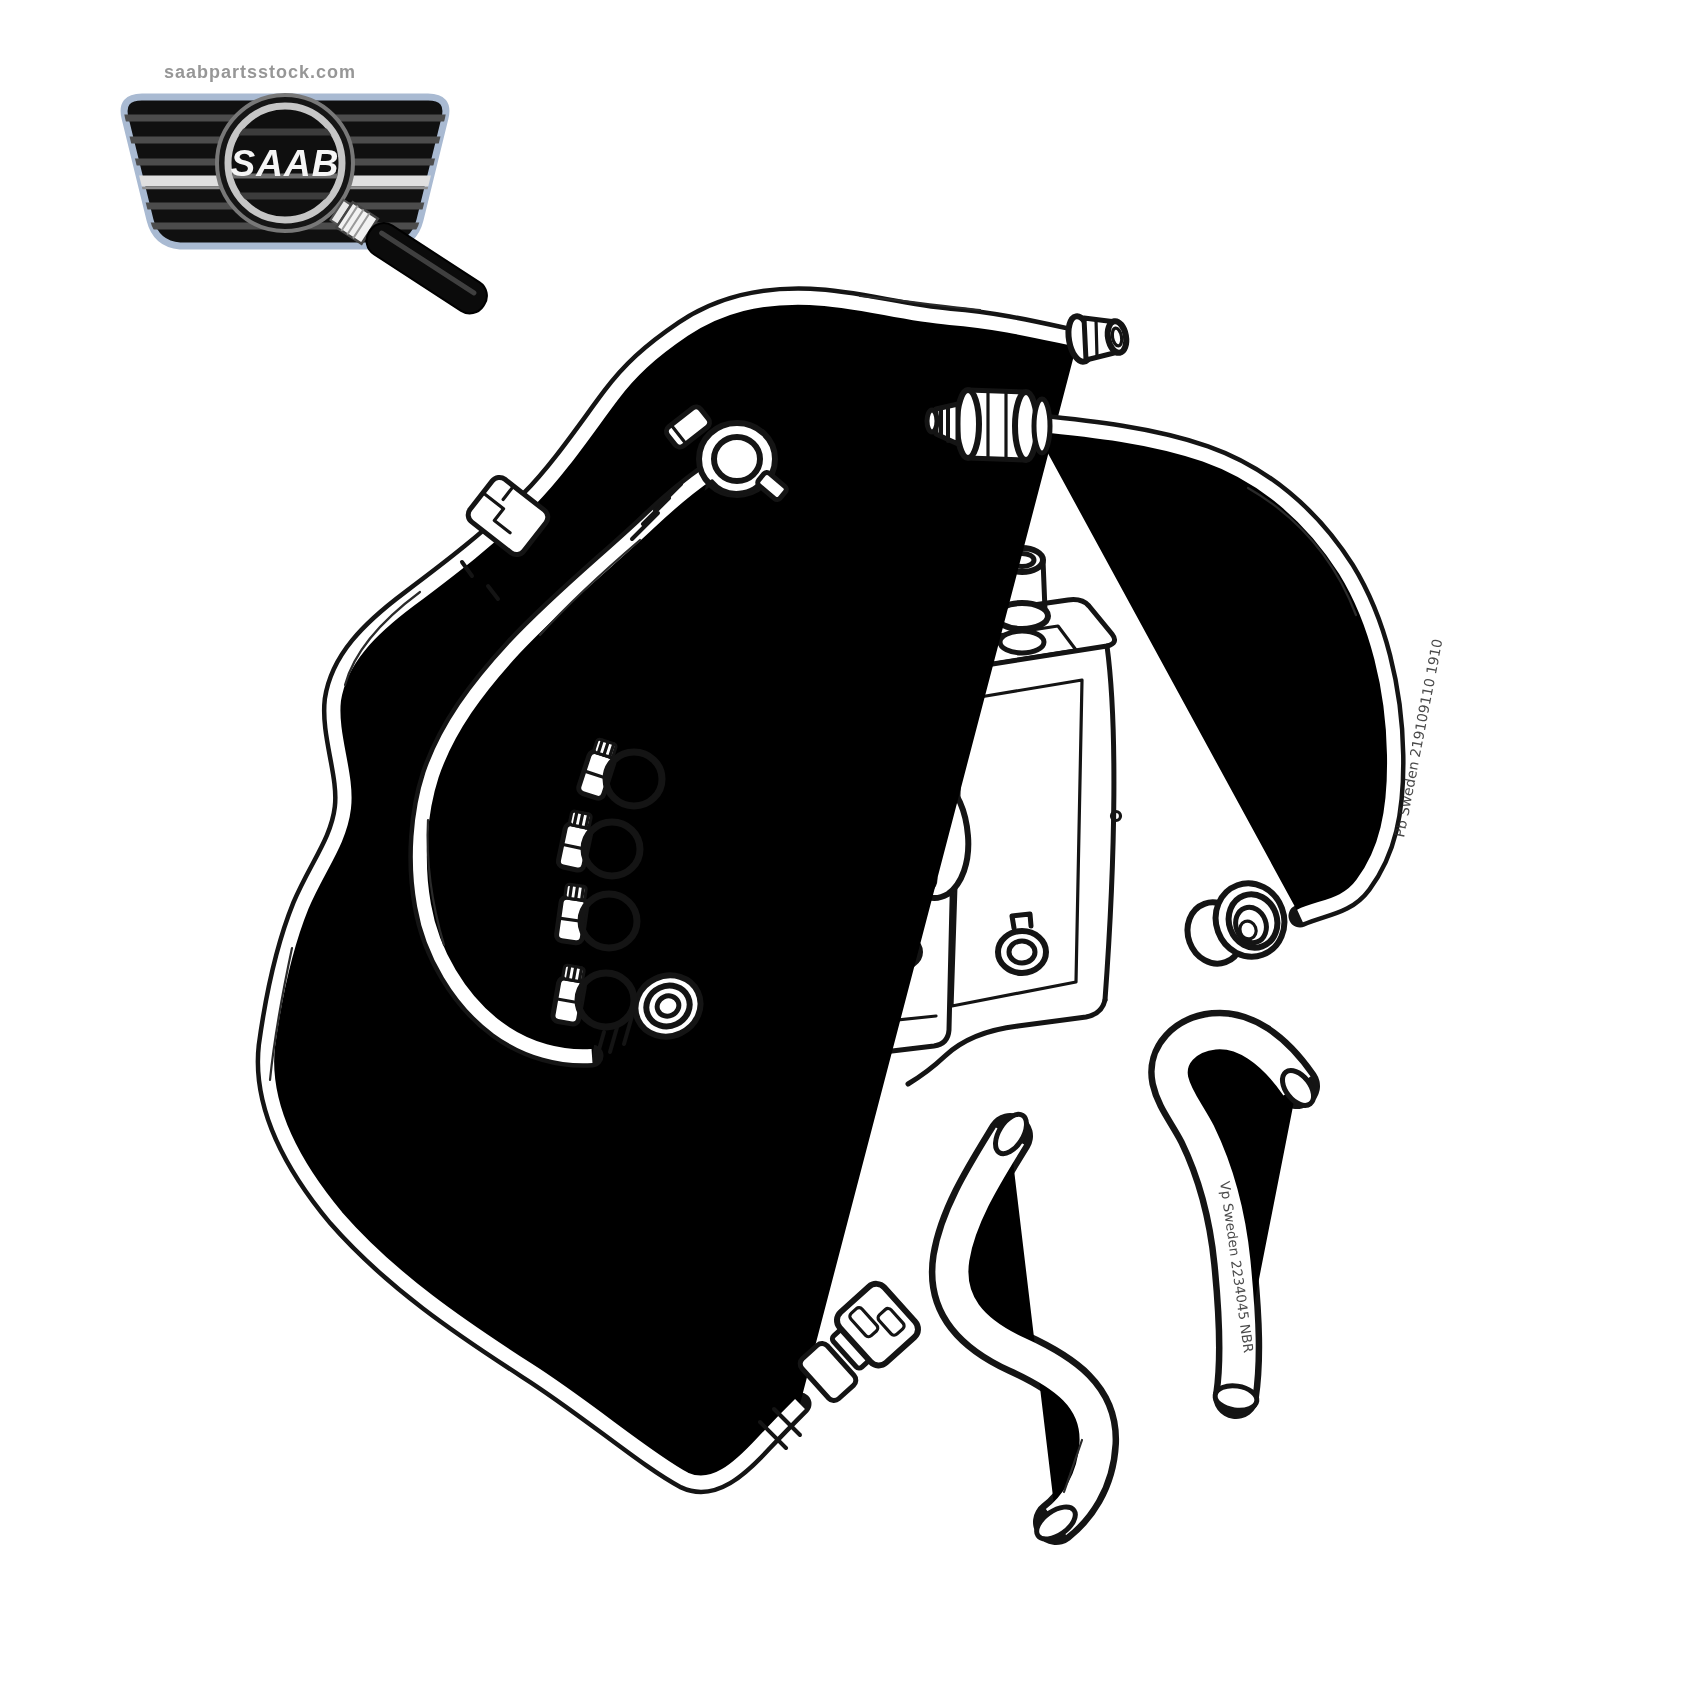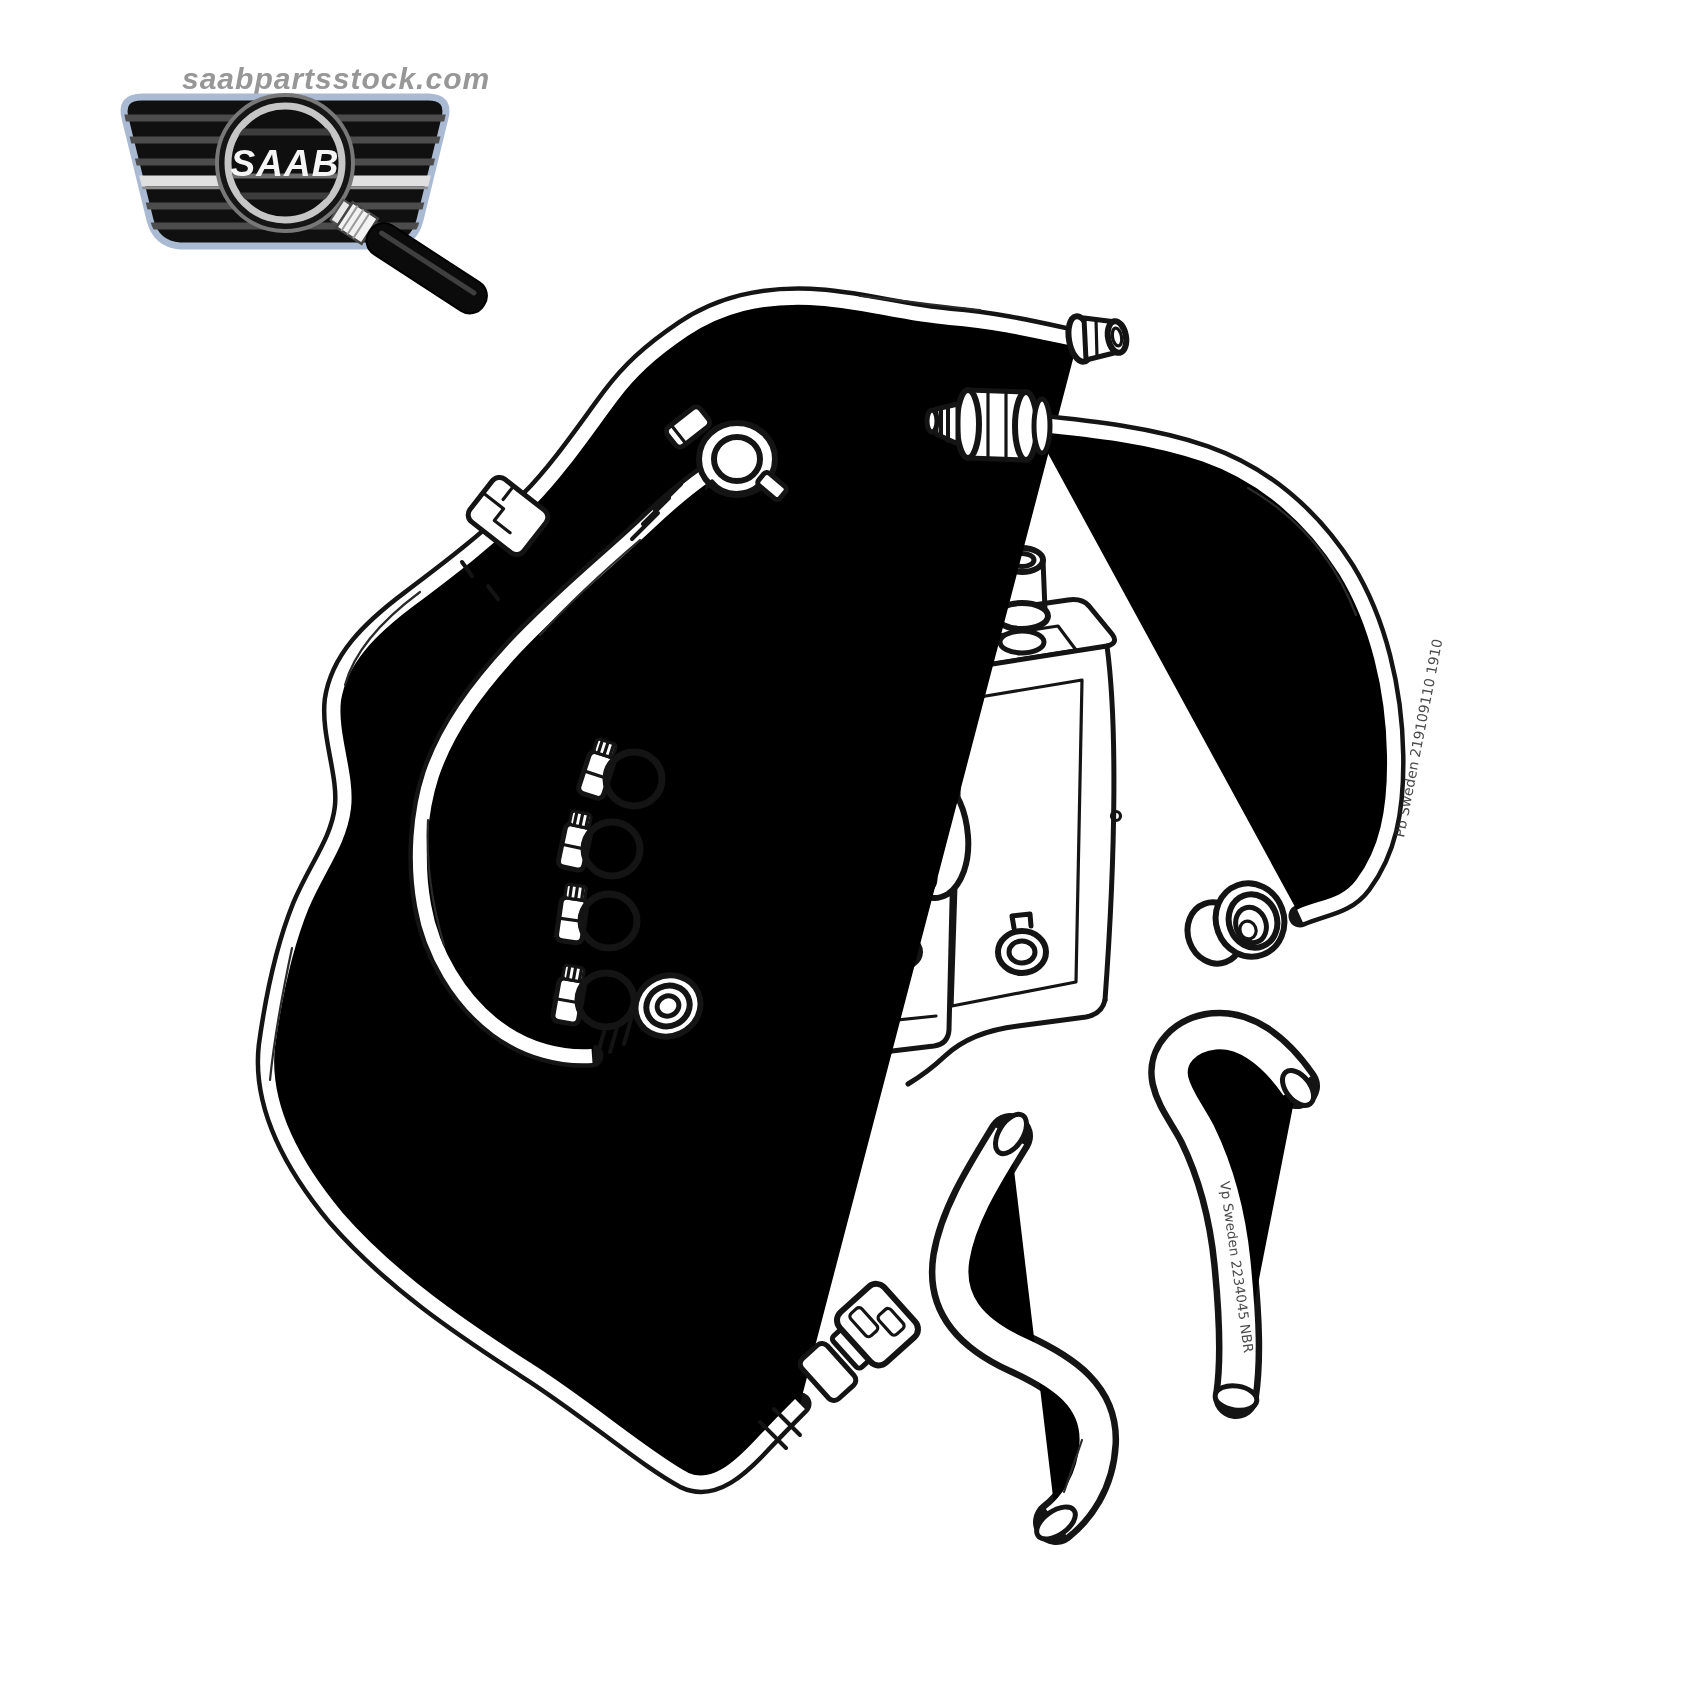--- a/index.html
+++ b/index.html
@@ -2,21 +2,21 @@
 <html><head>
 <meta charset="utf-8">
 <style>
   html,body{margin:0;padding:0;background:#fff}
   .screen{position:relative;width:1701px;height:1704px;background:#ffffff;overflow:hidden;
           font-family:"Liberation Sans",sans-serif}
   .art{position:absolute;left:0;top:0;z-index:1}
   .watermark{position:absolute;top:786px;left:0;width:100%;text-align:center;font-weight:bold;
              font-size:105px;color:rgba(155,148,195,0.50);text-shadow:0 4px 2px rgba(110,104,160,0.30);
              white-space:nowrap;z-index:3;pointer-events:none}
-  .sitetext{position:absolute;left:182px;top:62px;font-style:italic;font-weight:bold;font-size:30px;
+  .sitetext{position:absolute;left:164px;top:62px;font-weight:bold;font-size:18px;
             color:#979797;letter-spacing:1px;z-index:4}
   .badge{position:absolute;left:100px;top:88px;z-index:4}
   
   .k{stroke:#141414;fill:none;stroke-width:5;stroke-linecap:round;stroke-linejoin:round}
   .k3{stroke-width:3.2}
   .k4{stroke-width:4}
   .k6{stroke-width:6}
   .k7{stroke-width:7}
   .wf{fill:#ffffff}
   .to{stroke-width:23}

